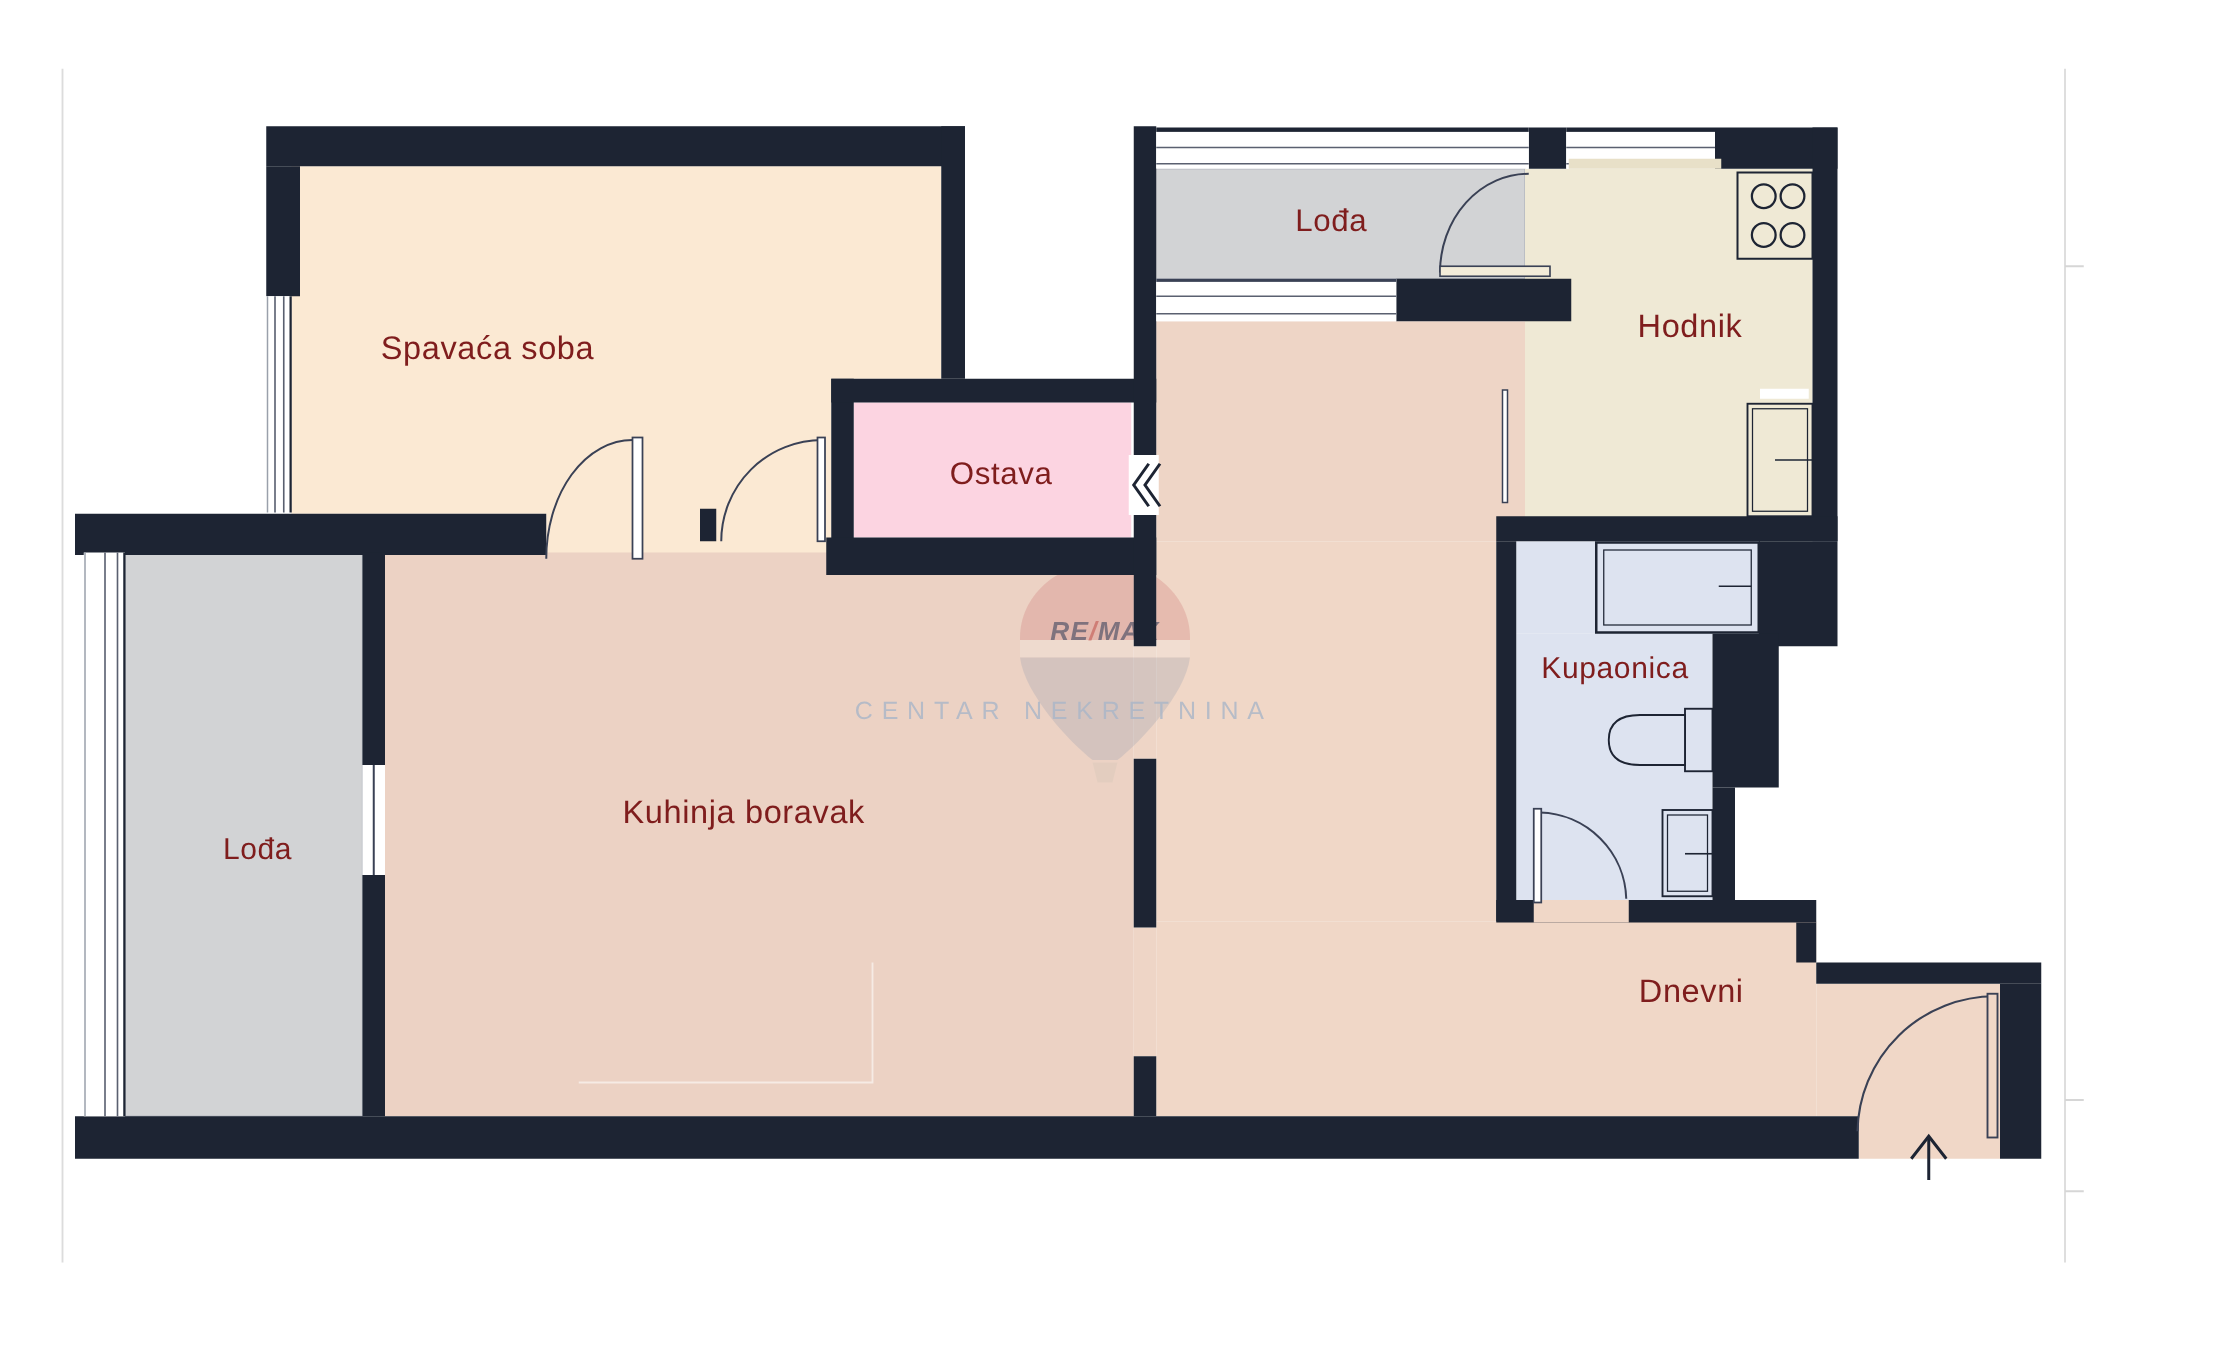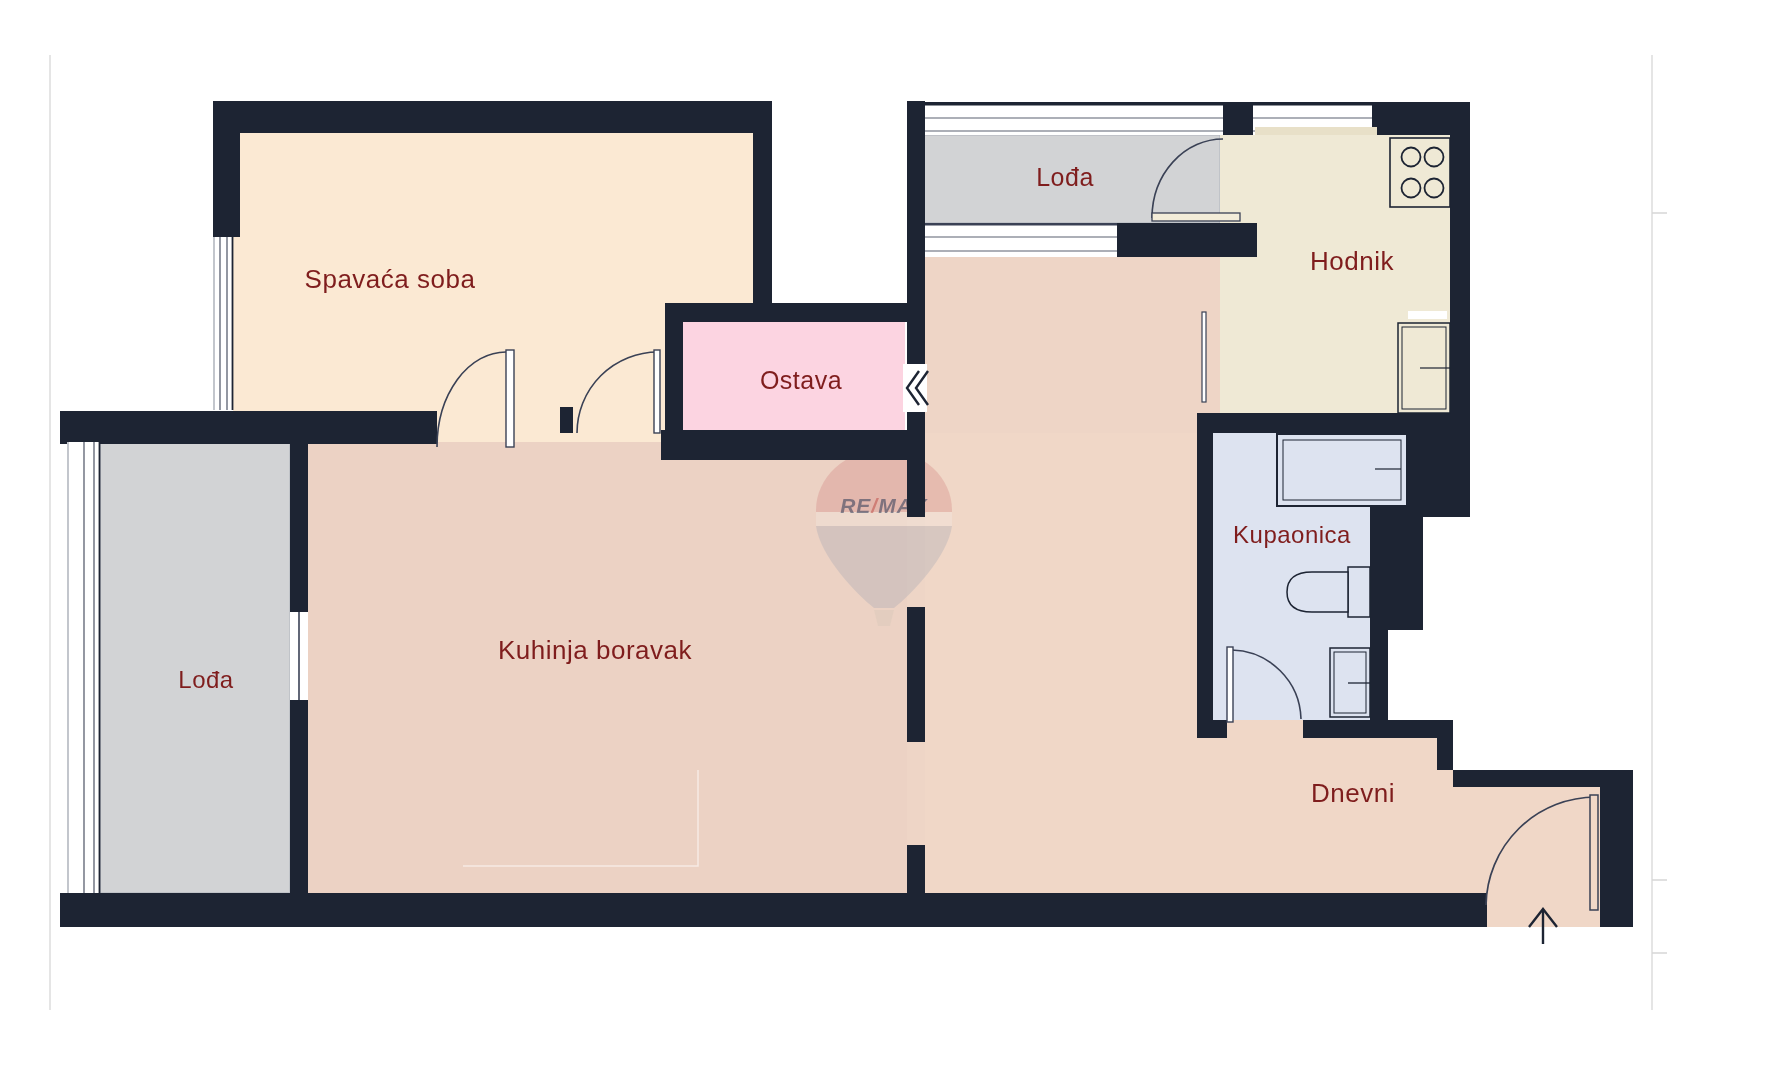--- a/index.html
+++ b/index.html
@@ -67,20 +67,21 @@
 </svg>
 
 <div class="wm">
   <svg class="wm-balloon" width="145" height="185" viewBox="0 0 145 185">
     <path d="M72,2 C32,2 4,30 4,62 L4,66 L140,66 L140,62 C140,30 112,2 72,2 Z" fill="#c96b6b"></path>
     <rect x="4" y="64" width="136" height="14" fill="#f5f2ef"></rect>
     <path d="M4,78 L140,78 C136,108 100,146 82,160 L62,160 C44,146 8,108 4,78 Z" fill="#8f99ad"></path>
     <path d="M62,162 L82,162 L78,178 L66,178 Z" fill="#c9c2b2"></path>
   </svg>
   <div class="wm-small"><span style="color:#2e3a57">RE</span><span style="color:#c0504a">/</span><span style="color:#2e3a57">MAX</span></div>
+  <div class="wm-sub" style="color:#a9b6c8">CENTAR NEKRETNINA</div>
 </div>
 
 <svg class="layer" viewBox="0 0 1771 1080">
   <g fill="#1d2433">
     <rect x="213" y="101" width="559" height="32"></rect>
     <rect x="213" y="133" width="27" height="104"></rect>
     <rect x="753" y="101" width="19" height="202"></rect>
     <rect x="60" y="411" width="377" height="33"></rect>
     <rect x="560" y="407" width="13" height="26"></rect>
     <rect x="665" y="303" width="18" height="157"></rect>

